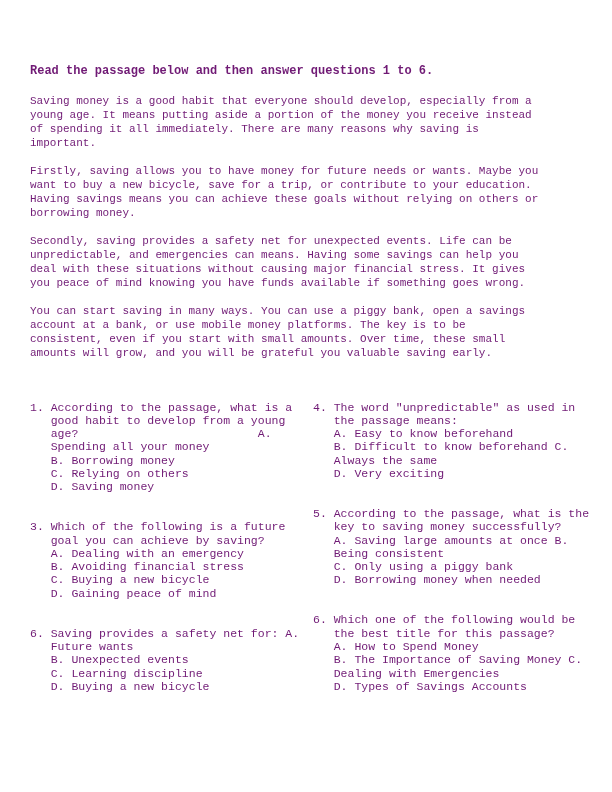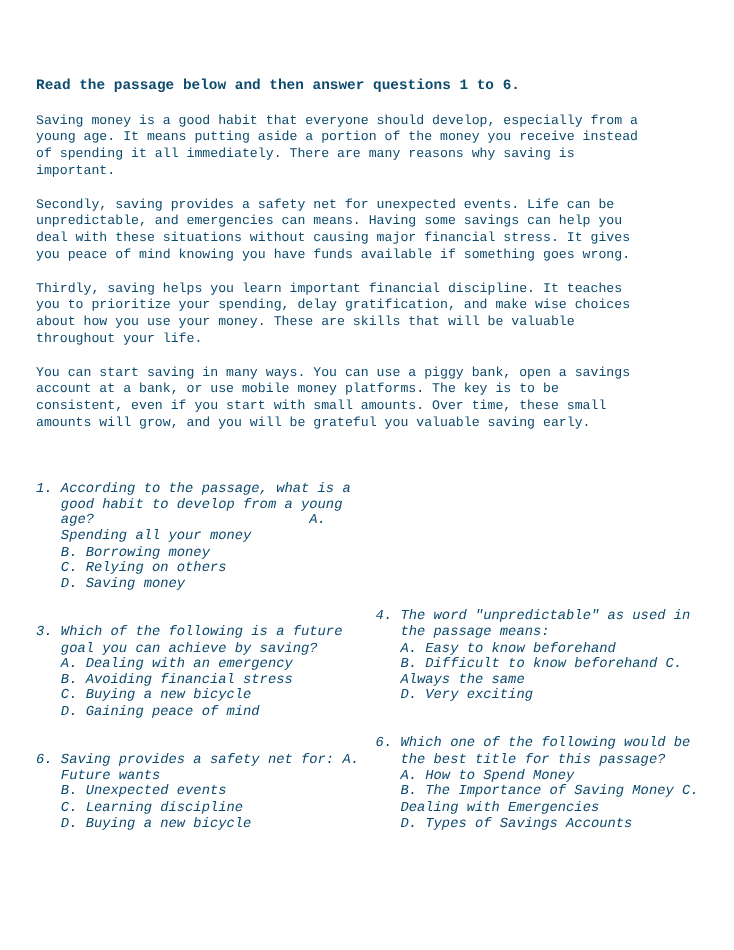--- a/index.html
+++ b/index.html
@@ -11,43 +11,42 @@
     width: 612px;
     height: 792px;
     overflow: hidden;
   }
   .page {
     box-sizing: border-box;
     width: 612px;
     height: 792px;
     padding: 64px 30px 20px 30px;
     background: #ffffff;
-    color: #0c4a6e;
+    color: #701a75;
     font-family: "Liberation Mono", "DejaVu Sans Mono", monospace;
   }
   .heading {
     font-size: 12px;
     line-height: 14px;
     font-weight: bold;
     margin: 0 0 16px 0;
     white-space: pre;
   }
   .para {
     font-size: 11px;
     line-height: 14px;
     margin: 0 0 14px 0;
     white-space: pre;
   }
   .questions {
     display: flex;
-    align-items: flex-end;
+    align-items: flex-start;
     margin: 0 0 6px 0;
     font-size: 11.5px;
     line-height: 13.3px;
-    font-style: italic;
   }
   .q-col {
     flex: 0 0 auto;
     white-space: pre;
   }
   .q-col.left  { width: 276px; }
   .q-col.right { width: 282px; }
   .divider {
     flex: 0 0 auto;
     width: 1px;
@@ -60,28 +59,28 @@
 <body>
 
 <div class="page">
 
   <h2 class="heading">Read the passage below and then answer questions 1 to 6.</h2>
 
   <p class="para">Saving money is a good habit that everyone should develop, especially from a
 young age. It means putting aside a portion of the money you receive instead
 of spending it all immediately. There are many reasons why saving is
 important.</p>
+  <p class="para">Firstly, saving allows you to have money for future needs or wants. Maybe you
+want to buy a new bicycle, save for a trip, or contribute to your education.
+Having savings means you can achieve these goals without relying on others or
+borrowing money.</p>
   <p class="para">Secondly, saving provides a safety net for unexpected events. Life can be
 unpredictable, and emergencies can means. Having some savings can help you
 deal with these situations without causing major financial stress. It gives
 you peace of mind knowing you have funds available if something goes wrong.</p>
-  <p class="para">Thirdly, saving helps you learn important financial discipline. It teaches
-you to prioritize your spending, delay gratification, and make wise choices
-about how you use your money. These are skills that will be valuable
-throughout your life.</p>
   <p class="para">You can start saving in many ways. You can use a piggy bank, open a savings
 account at a bank, or use mobile money platforms. The key is to be
 consistent, even if you start with small amounts. Over time, these small
 amounts will grow, and you will be grateful you valuable saving early.</p>
 
   <div class="questions">
     <div class="q-col left">
       <div class="question">1. According to the passage, what is a
    good habit to develop from a young
    age?                          A.
@@ -102,20 +101,26 @@
    D. Buying a new bicycle</div>
     </div>
     <div class="divider"></div>
     <div class="q-col right">
       <div class="question">4. The word "unpredictable" as used in
    the passage means:
    A. Easy to know beforehand
    B. Difficult to know beforehand C.
    Always the same
    D. Very exciting</div>
+      <div class="question">5. According to the passage, what is the
+   key to saving money successfully?
+   A. Saving large amounts at once B.
+   Being consistent
+   C. Only using a piggy bank
+   D. Borrowing money when needed</div>
       <div class="question">6. Which one of the following would be
    the best title for this passage?
    A. How to Spend Money
    B. The Importance of Saving Money C.
    Dealing with Emergencies
    D. Types of Savings Accounts</div>
     </div>
   </div>
 
 </div>

